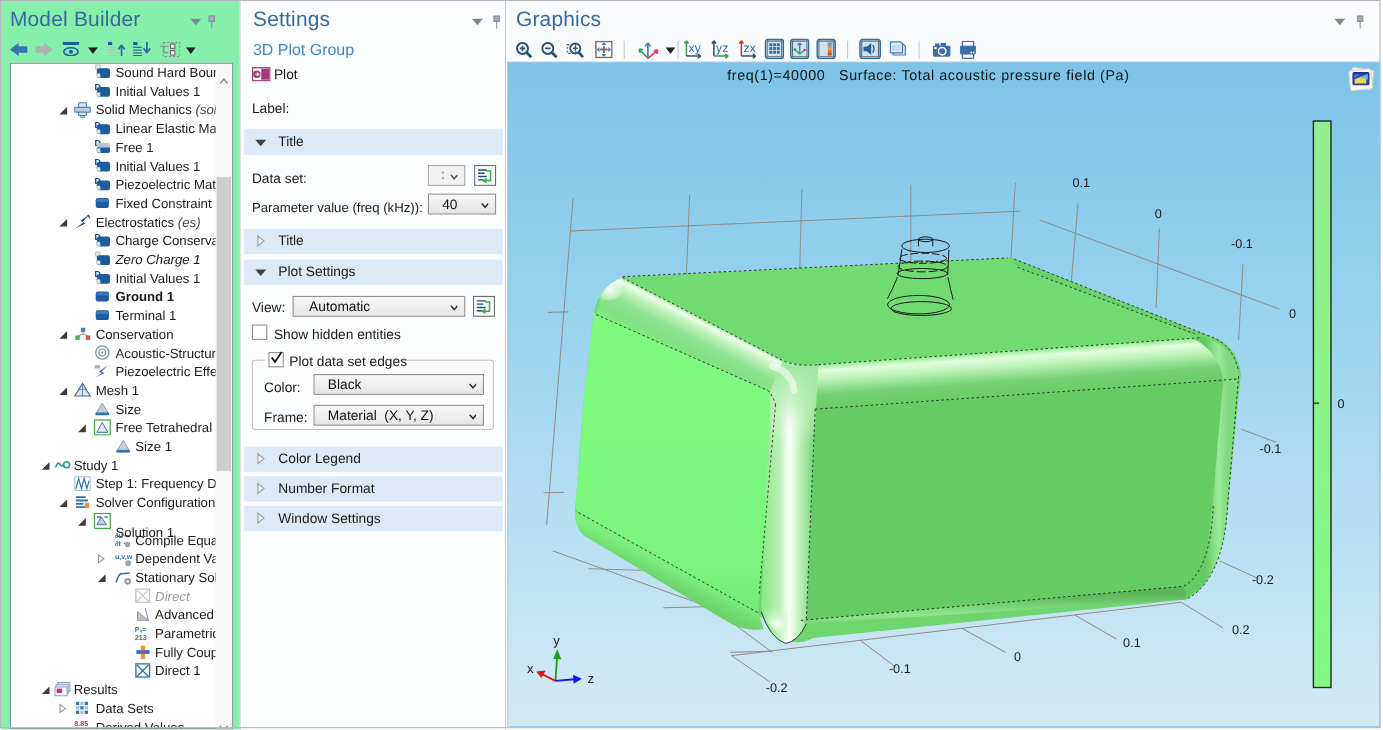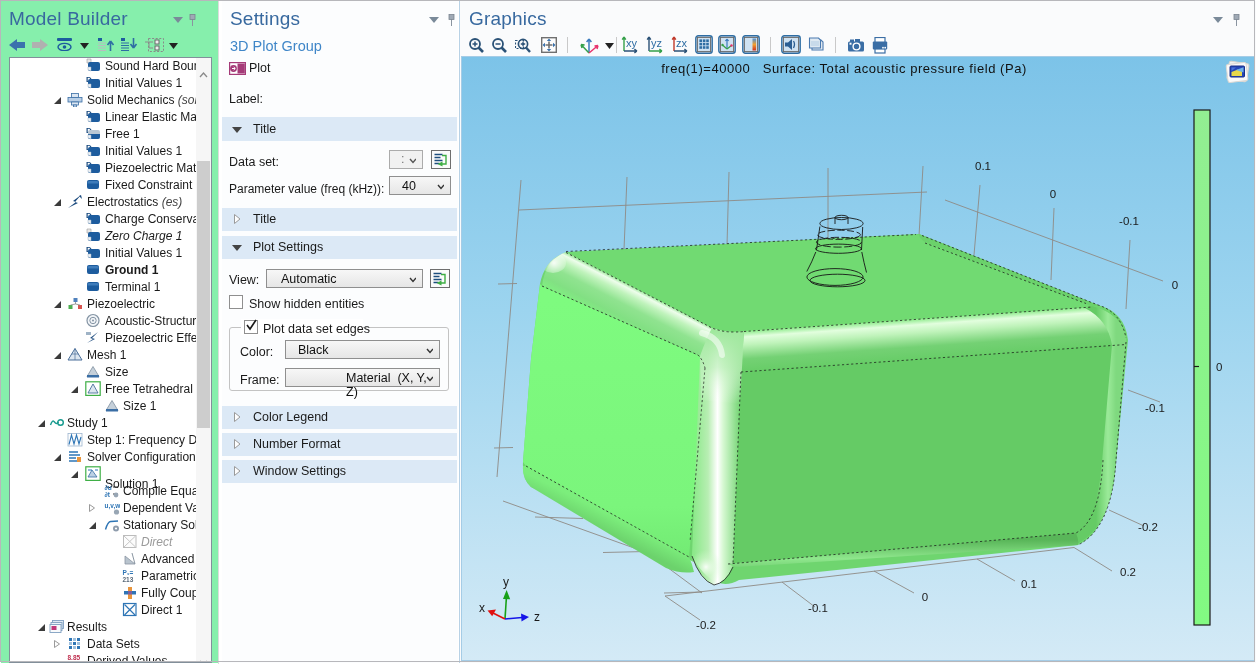--- a/index.html
+++ b/index.html
@@ -300,21 +300,21 @@
           </svg>
           <span style="position:absolute;left:95px;top:2px;color:#1a1a1a;">Terminal 1</span>
         </div>
 <div class="row" style="top:236.5px;left:0;width:188px;">
           <svg style="position:absolute;left:43px;top:5px;" width="9" height="9">
             <path d="M8 1 L8 8 L1 8 Z" fill="#3b3b3b"></path>
           </svg>
           <svg style="position:absolute;left:57px;top:1px;" width="16" height="15">
             <use href="#i-mp"></use>
           </svg>
-          <span style="position:absolute;left:77px;top:2px;color:#1a1a1a;">Piezoelectric</span>
+          <span style="position:absolute;left:77px;top:2px;color:#1a1a1a;">Conservation</span>
         </div>
 <div class="row" style="top:253.5px;left:0;width:188px;">
           <svg style="position:absolute;left:75px;top:1px;" width="16" height="15">
             <use href="#i-asb"></use>
           </svg>
           <span style="position:absolute;left:95px;top:2px;color:#1a1a1a;">Acoustic-Structure Boundary</span>
         </div>
 <div class="row" style="top:270.5px;left:0;width:188px;">
           <svg style="position:absolute;left:75px;top:1px;" width="16" height="15">
             <use href="#i-pze"></use>
@@ -561,21 +561,21 @@
 <div class="lbl" style="left:263px;top:322px;">Plot data set edges</div>
 <div class="lbl" style="left:240px;top:345px;">Color:</div>
 <div class="combo" style="left:285px;top:340px;width:155px;text-align:center;">
   <span style="position:absolute;left:12px;top:1.5px;">Black</span>
   <svg class="cv" width="8" height="8">
       <path d="M1 2 L4 5.5 L7 2" stroke="#333" stroke-width="1.4" fill="none"></path>
     </svg>
 </div>
 <div class="lbl" style="left:240px;top:373px;">Frame:</div>
 <div class="combo" style="left:285px;top:368px;width:155px;">
-  <span style="position:absolute;left:12px;top:1.5px;margin-left:48px;">Material&nbsp; (X, Y, Z)</span>
+  <span style="position:absolute;left:12px;top:1.5px;">Material&nbsp; (X, Y, Z)</span>
   <svg class="cv" width="8" height="8">
       <path d="M1 2 L4 5.5 L7 2" stroke="#333" stroke-width="1.4" fill="none"></path>
     </svg>
 </div>
 <div class="sechdr" style="top:406px;">
     <svg class="tri-col" width="9" height="12">
       <path d="M1.5 1.5 L7 6 L1.5 10.5 Z" fill="#fdfdfd" stroke="#9a9a9a"></path>
     </svg>
     <div class="txt">Color Legend</div>
   </div>

